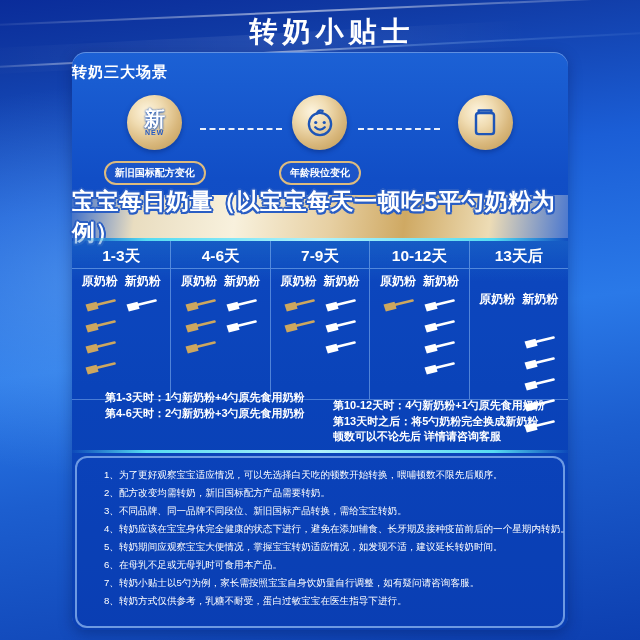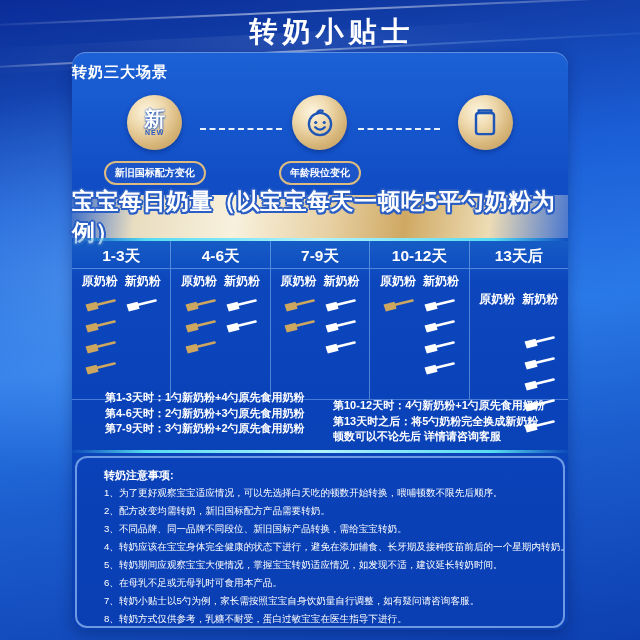--- a/index.html
+++ b/index.html
@@ -291,33 +291,31 @@
   <path d="M1.5 6.5 L12.5 3.8 L14.6 10.8 L3.8 13.6 Z" fill="#ffffff"></path>
                 </svg>
               </div>
             </div>
           </div>
         </div>
       <div class="ratios">
         <div class="ratio-col" id="ratio-left">
             <div class="ratio-line">第1-3天时：1勺新奶粉+4勺原先食用奶粉</div>
             <div class="ratio-line">第4-6天时：2勺新奶粉+3勺原先食用奶粉</div>
-            <div class="ratio-line">第7-9天时：3勺新奶粉+2勺原先食用奶粉</div>
           </div>
         <div class="ratio-col right" id="ratio-right">
             <div class="ratio-line">第10-12天时：4勺新奶粉+1勺原先食用奶粉</div>
             <div class="ratio-line">第13天时之后：将5勺奶粉完全换成新奶粉</div>
             <div class="ratio-line">顿数可以不论先后 详情请咨询客服</div>
           </div>
       </div>
       <div class="teal-line bottom"></div>
     </div>
 
     <div class="notes">
-      <div class="notes-title">转奶注意事项:</div>
       <div id="notes-list">
           <div class="note-line">1、为了更好观察宝宝适应情况，可以先选择白天吃的顿数开始转换，喂哺顿数不限先后顺序。</div>
           <div class="note-line">2、配方改变均需转奶，新旧国标配方产品需要转奶。</div>
           <div class="note-line">3、不同品牌、同一品牌不同段位、新旧国标产品转换，需给宝宝转奶。</div>
           <div class="note-line">4、转奶应该在宝宝身体完全健康的状态下进行，避免在添加辅食、长牙期及接种疫苗前后的一个星期内转奶。</div>
           <div class="note-line">5、转奶期间应观察宝宝大便情况，掌握宝宝转奶适应情况，如发现不适，建议延长转奶时间。</div>
           <div class="note-line">6、在母乳不足或无母乳时可食用本产品。</div>
           <div class="note-line">7、转奶小贴士以5勺为例，家长需按照宝宝自身饮奶量自行调整，如有疑问请咨询客服。</div>
           <div class="note-line">8、转奶方式仅供参考，乳糖不耐受，蛋白过敏宝宝在医生指导下进行。</div>
         </div>

